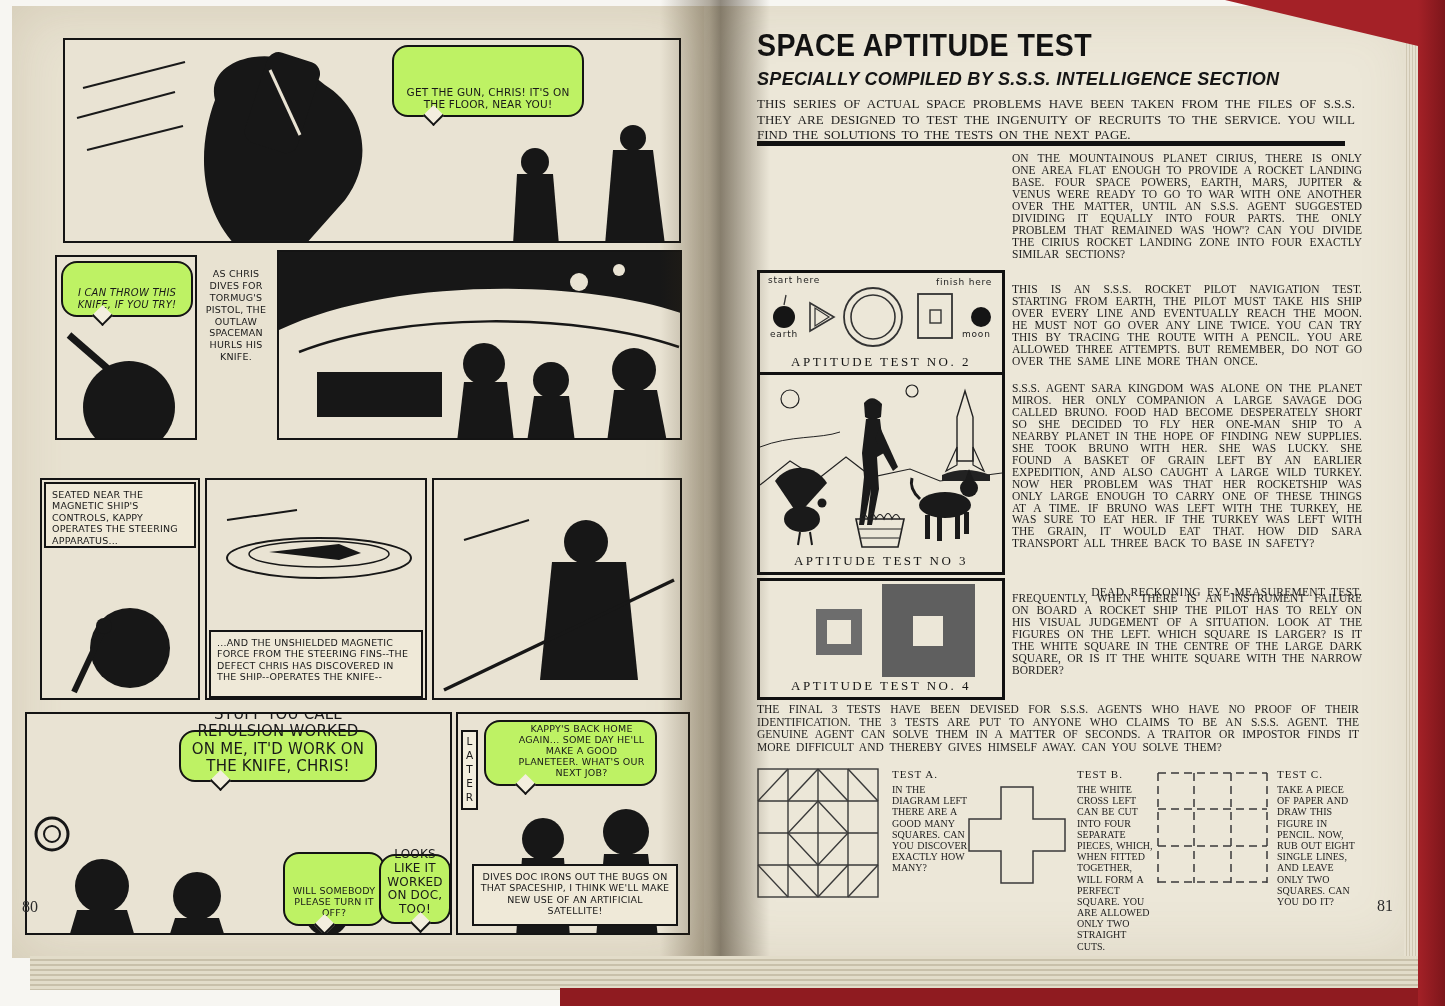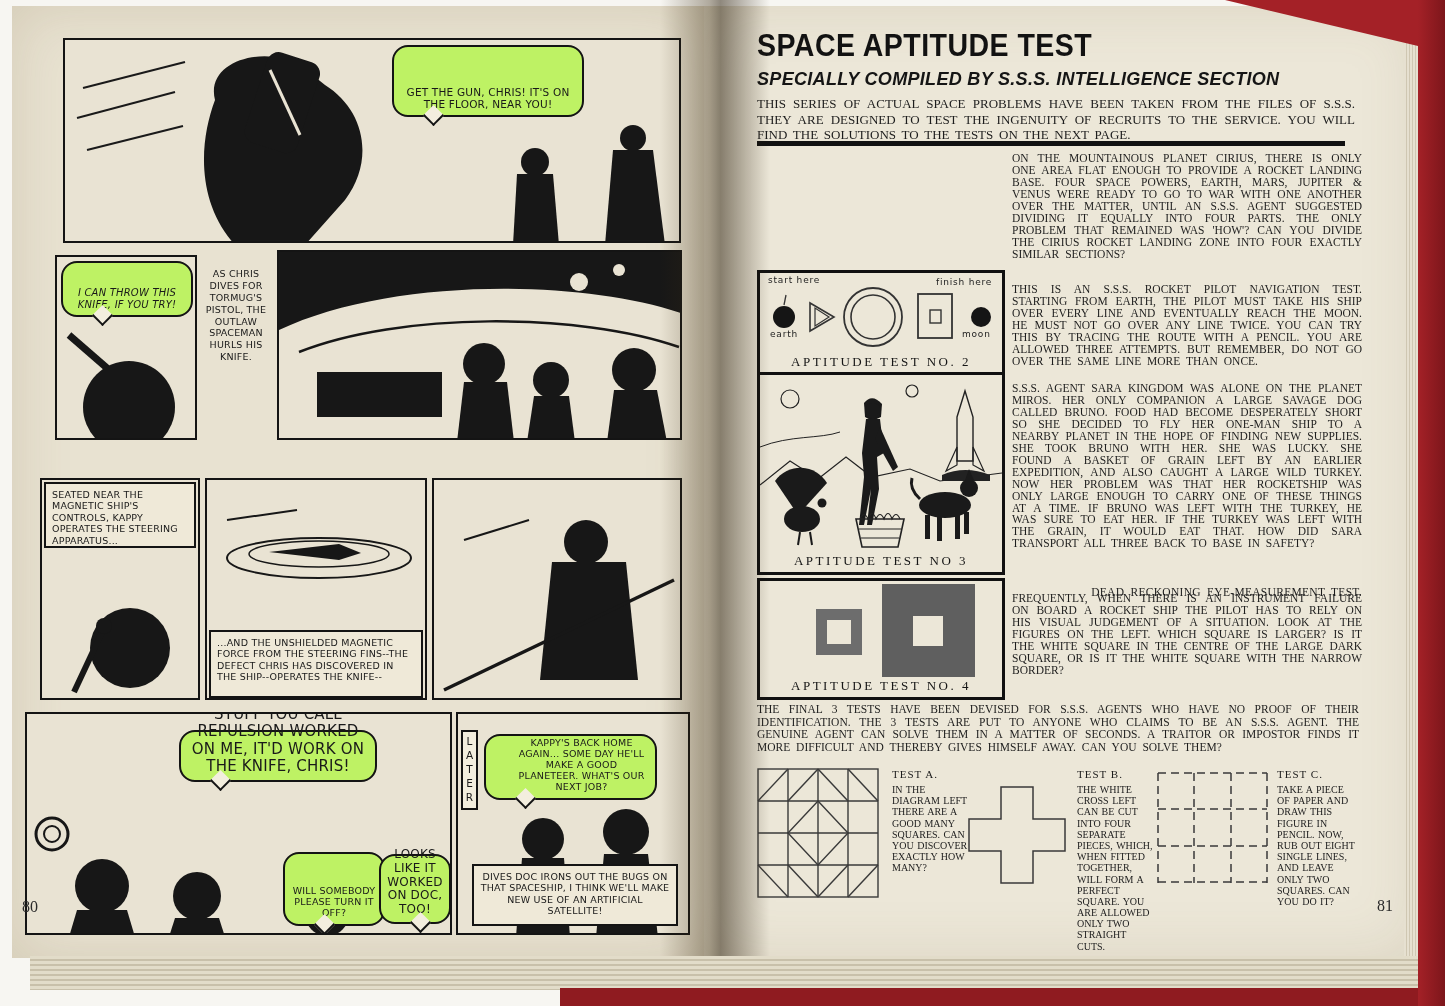--- a/index.html
+++ b/index.html
@@ -173,21 +173,21 @@
   <div class="panel" style="left:456px;top:712px;width:234px;height:223px;">
     <svg width="234" height="223">
       <circle cx="85" cy="125" r="21" fill="#171717"></circle>
         <path d="M64,144 L106,144 L112,223 L58,223 Z" fill="#171717"></path>
       <circle cx="168" cy="118" r="23" fill="#171717"></circle>
         <path d="M146,140 L190,140 L200,223 L138,223 Z" fill="#171717"></path>
     </svg>
     <div class="later" style="left:3px;top:16px;">
       <span>LATER</span>
     </div>
-    <div class="balloon" style="left:26px;top:20px;width:173px;height:66px;font-size:9.5px;padding-left:29px;">
+    <div class="balloon" style="left:26px;top:6px;width:173px;height:66px;font-size:9.5px;padding-left:29px;">
       <span>KAPPY'S BACK HOME AGAIN... SOME DAY HE'LL MAKE A GOOD PLANETEER. WHAT'S OUR NEXT JOB?</span>
     </div>
     <div class="cbox" style="left:14px;top:150px;width:206px;height:62px;text-align:center;">
       <span>DIVES DOC IRONS OUT THE BUGS ON THAT SPACESHIP, I THINK WE'LL MAKE NEW USE OF AN ARTIFICIAL SATELLITE!</span>
     </div>
   </div>
 
   <div class="pagenum" style="left:22px;top:898px;">
     <span>80</span>
   </div>

